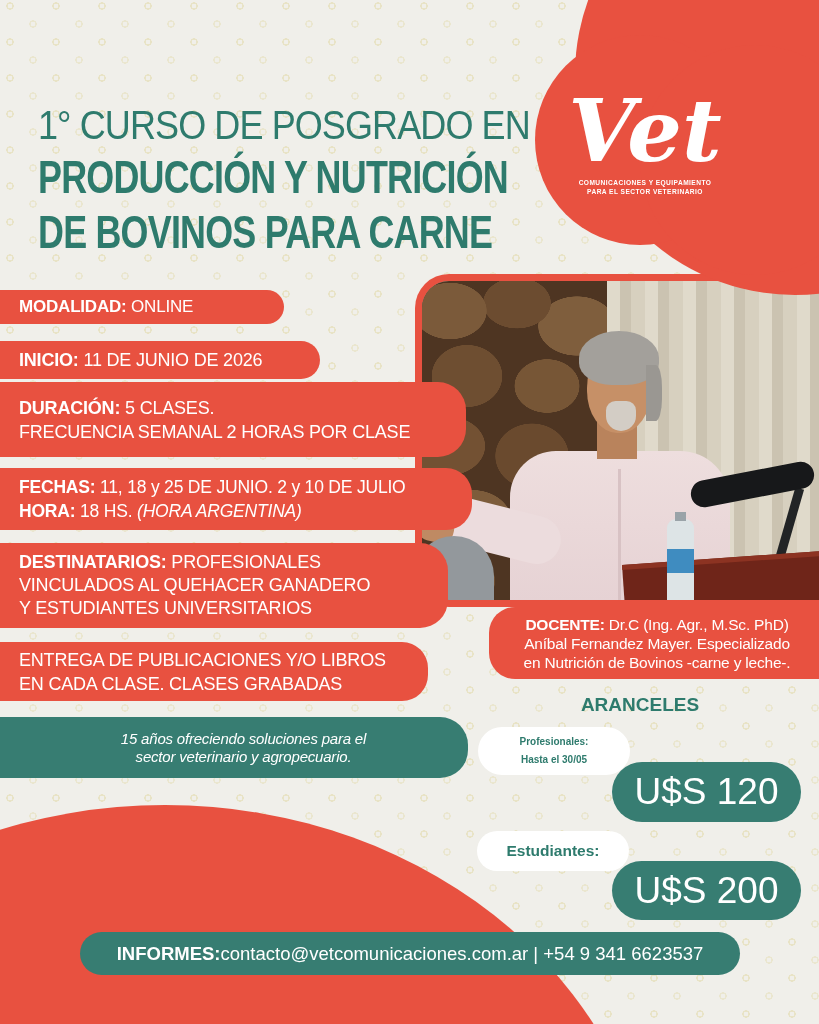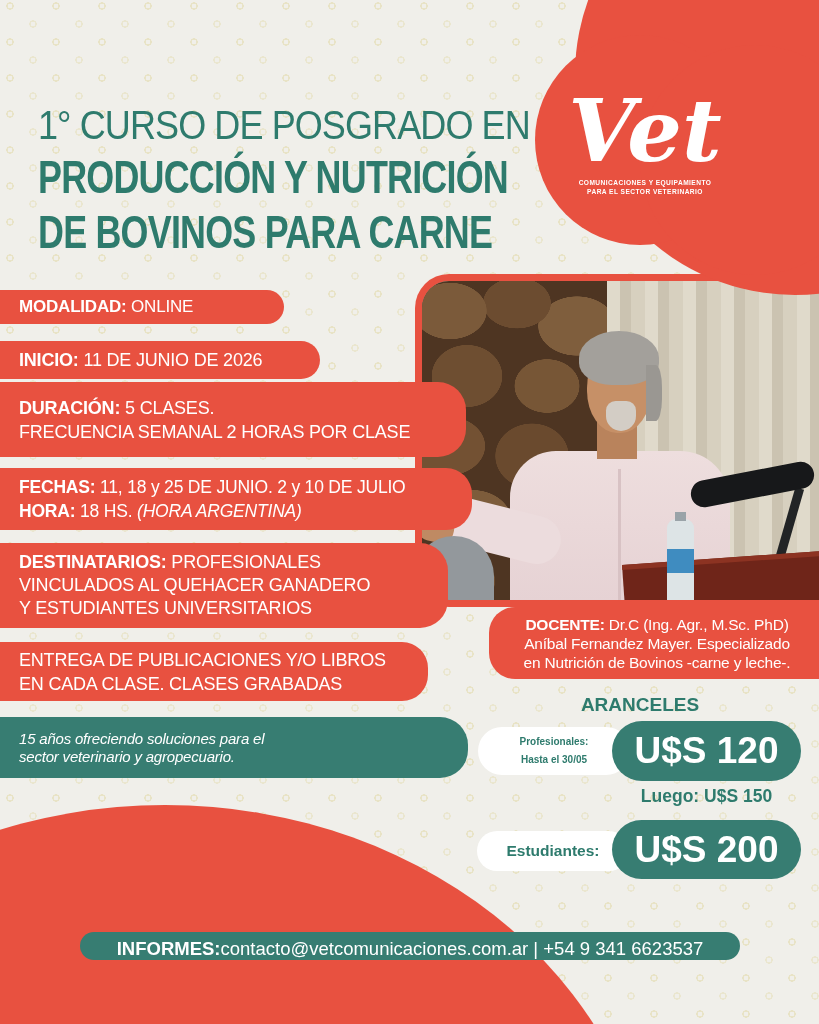--- a/index.html
+++ b/index.html
@@ -66,39 +66,39 @@
   .lbl{font-weight:bold;}
   .it{font-style:italic;}
   .b-mod{top:290px;height:34px;width:284px;border-radius:0 17px 17px 0;font-size:17px;}
   .b-ini{top:341px;height:38px;width:320px;border-radius:0 19px 19px 0;font-size:18px;}
   .b-dur{top:382px;height:75px;width:466px;border-radius:0 28px 28px 0;font-size:18px;line-height:24px;}
   .b-fec{top:468px;height:62px;width:472px;border-radius:0 26px 26px 0;font-size:17.5px;line-height:24px;}
   .b-des{top:543px;height:85px;width:448px;border-radius:0 28px 28px 0;font-size:18px;line-height:23px;}
   .b-ent{top:642px;height:59px;width:428px;border-radius:0 26px 26px 0;font-size:18px;line-height:24px;}
   .b-org{top:717px;height:61px;width:468px;border-radius:0 28px 28px 0;background:#377D72;}
   .b-org .o1{font-size:15.5px;font-weight:bold;line-height:20px;letter-spacing:-.2px;}
-  .b-org .o2{font-size:15px;font-style:italic;line-height:18px;}
+  .b-org .o2{font-size:15px;font-style:italic;line-height:18px;text-align:center;}
   
   .docente{position:absolute;left:489px;top:607px;width:330px;height:72px;background:#E85140;border-radius:26px 0 0 26px;
     z-index:6;color:#fff;text-align:center;display:flex;flex-direction:column;justify-content:center;
     font-size:15.5px;line-height:19px;letter-spacing:-.2px;padding:0 8px 0 14px;box-sizing:border-box;}
   
   .aranceles-h{position:absolute;left:555px;top:694px;width:170px;text-align:center;color:#2E7B6D;font-weight:bold;font-size:19px;z-index:6;}
   .pill-white{position:absolute;background:#fff;color:#2E7B6D;font-weight:bold;text-align:center;z-index:6;
     display:flex;flex-direction:column;justify-content:center;}
   .pw1{left:478px;top:727px;width:152px;height:48px;border-radius:24px;font-size:10px;line-height:18px;}
   .pw2{left:477px;top:831px;width:152px;height:40px;border-radius:20px;font-size:15.5px;}
-  .pill-teal{position:absolute;background:#377D72;color:#fff;font-weight:bold;display:flex;align-items:center;justify-content:center;z-index:7;}
+  .pill-teal{position:absolute;background:#377D72;color:#fff;font-weight:normal;display:flex;align-items:center;justify-content:center;z-index:7;margin-top:41px;}
   .pt1{left:612px;top:721px;width:189px;height:60px;border-radius:30px;font-size:37px;}
   .pt2{left:612px;top:820px;width:189px;height:59px;border-radius:30px;font-size:37px;}
   .luego{position:absolute;left:612px;top:786px;width:189px;text-align:center;color:#2E7B6D;font-weight:bold;font-size:17.5px;z-index:6;}
   
   .blob-bottom{position:absolute;left:-325px;top:805px;width:980px;height:850px;border-radius:50%;background:#E85140;z-index:5;}
-  .informes{position:absolute;left:80px;top:932px;width:660px;height:28px;background:#377D72;border-radius:23px;color:#fff;
-    display:flex;align-items:flex-end;justify-content:center;font-size:18.5px;z-index:8;white-space:nowrap;}
+  .informes{position:absolute;left:80px;top:932px;width:660px;height:43px;background:#377D72;border-radius:23px;color:#fff;
+    display:flex;align-items:center;justify-content:center;font-size:18.5px;z-index:8;white-space:nowrap;}
 </style>
 </head>
 <body>
 
 <div class="poster">
 
   <div class="blob blob-a"></div>
   <div class="blob blob-b"></div>
   <div class="blob blob-c"></div>
   <div class="logo">

